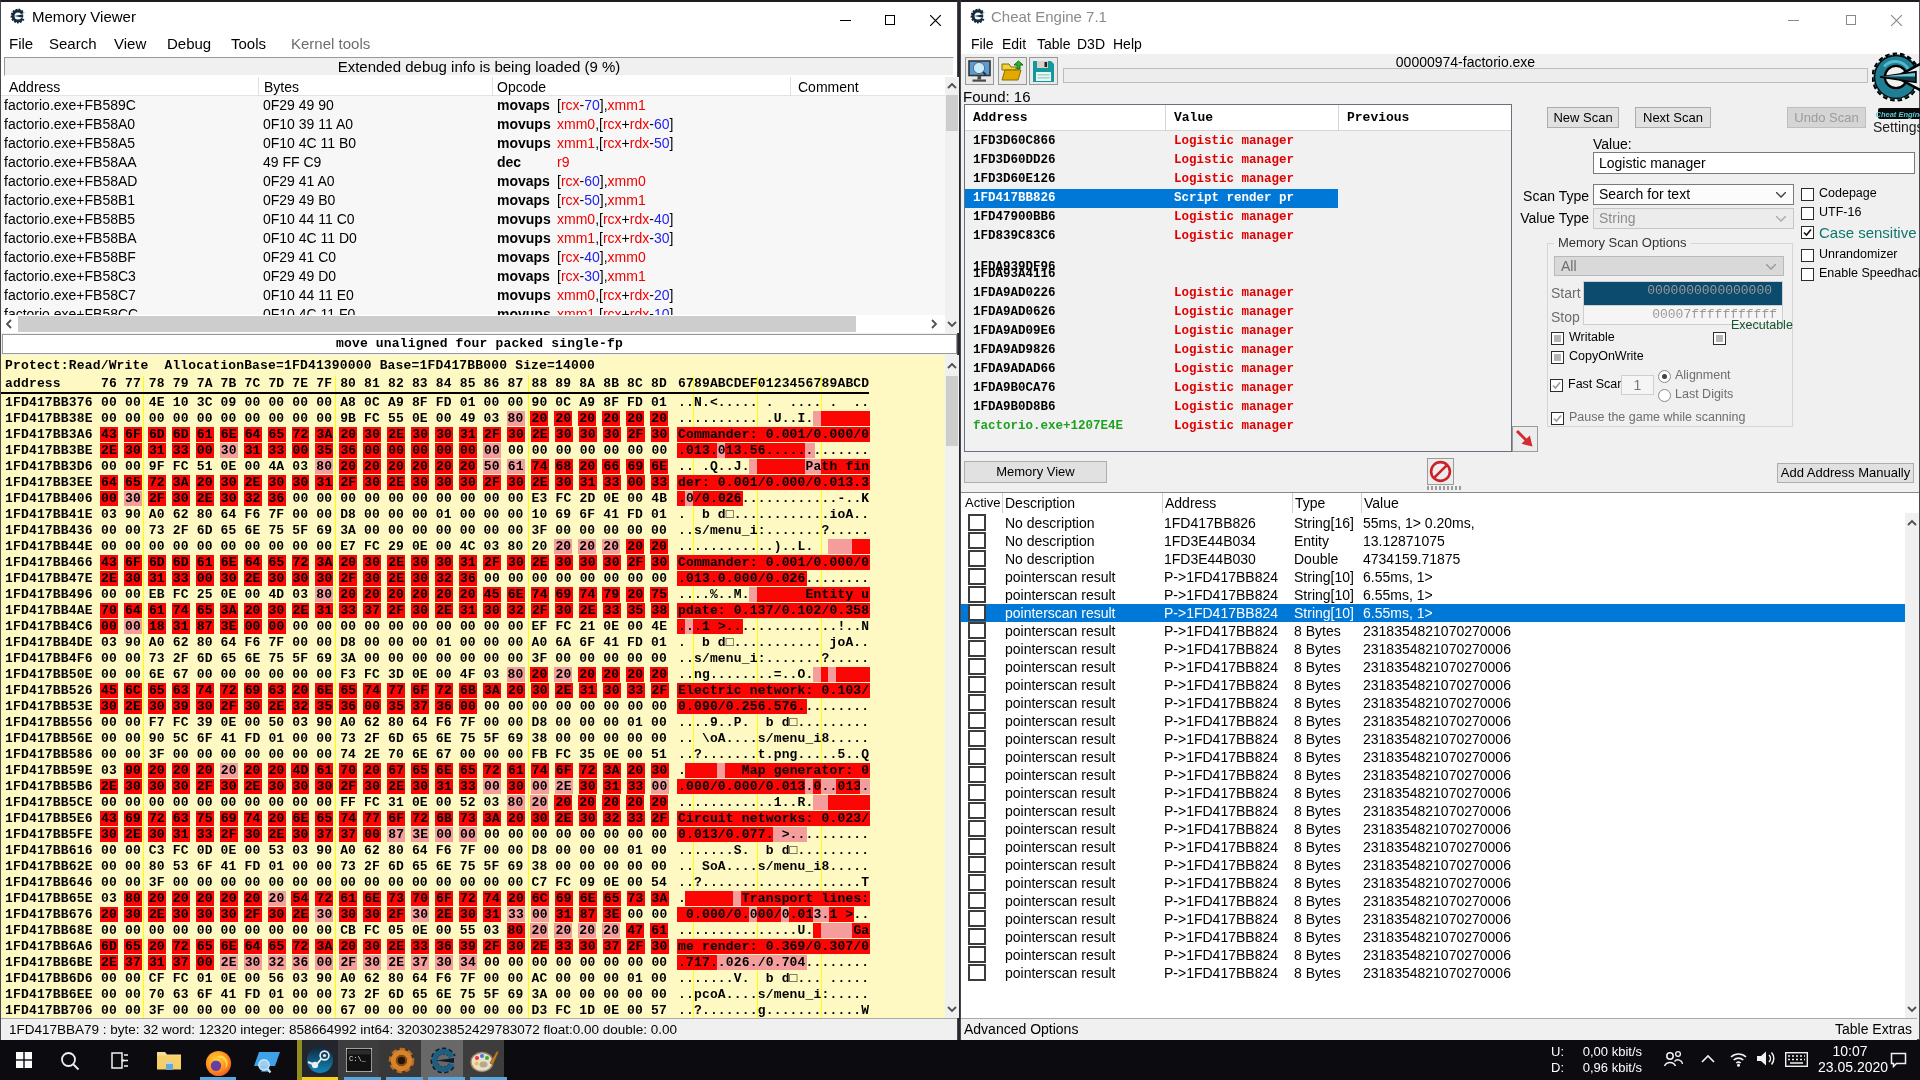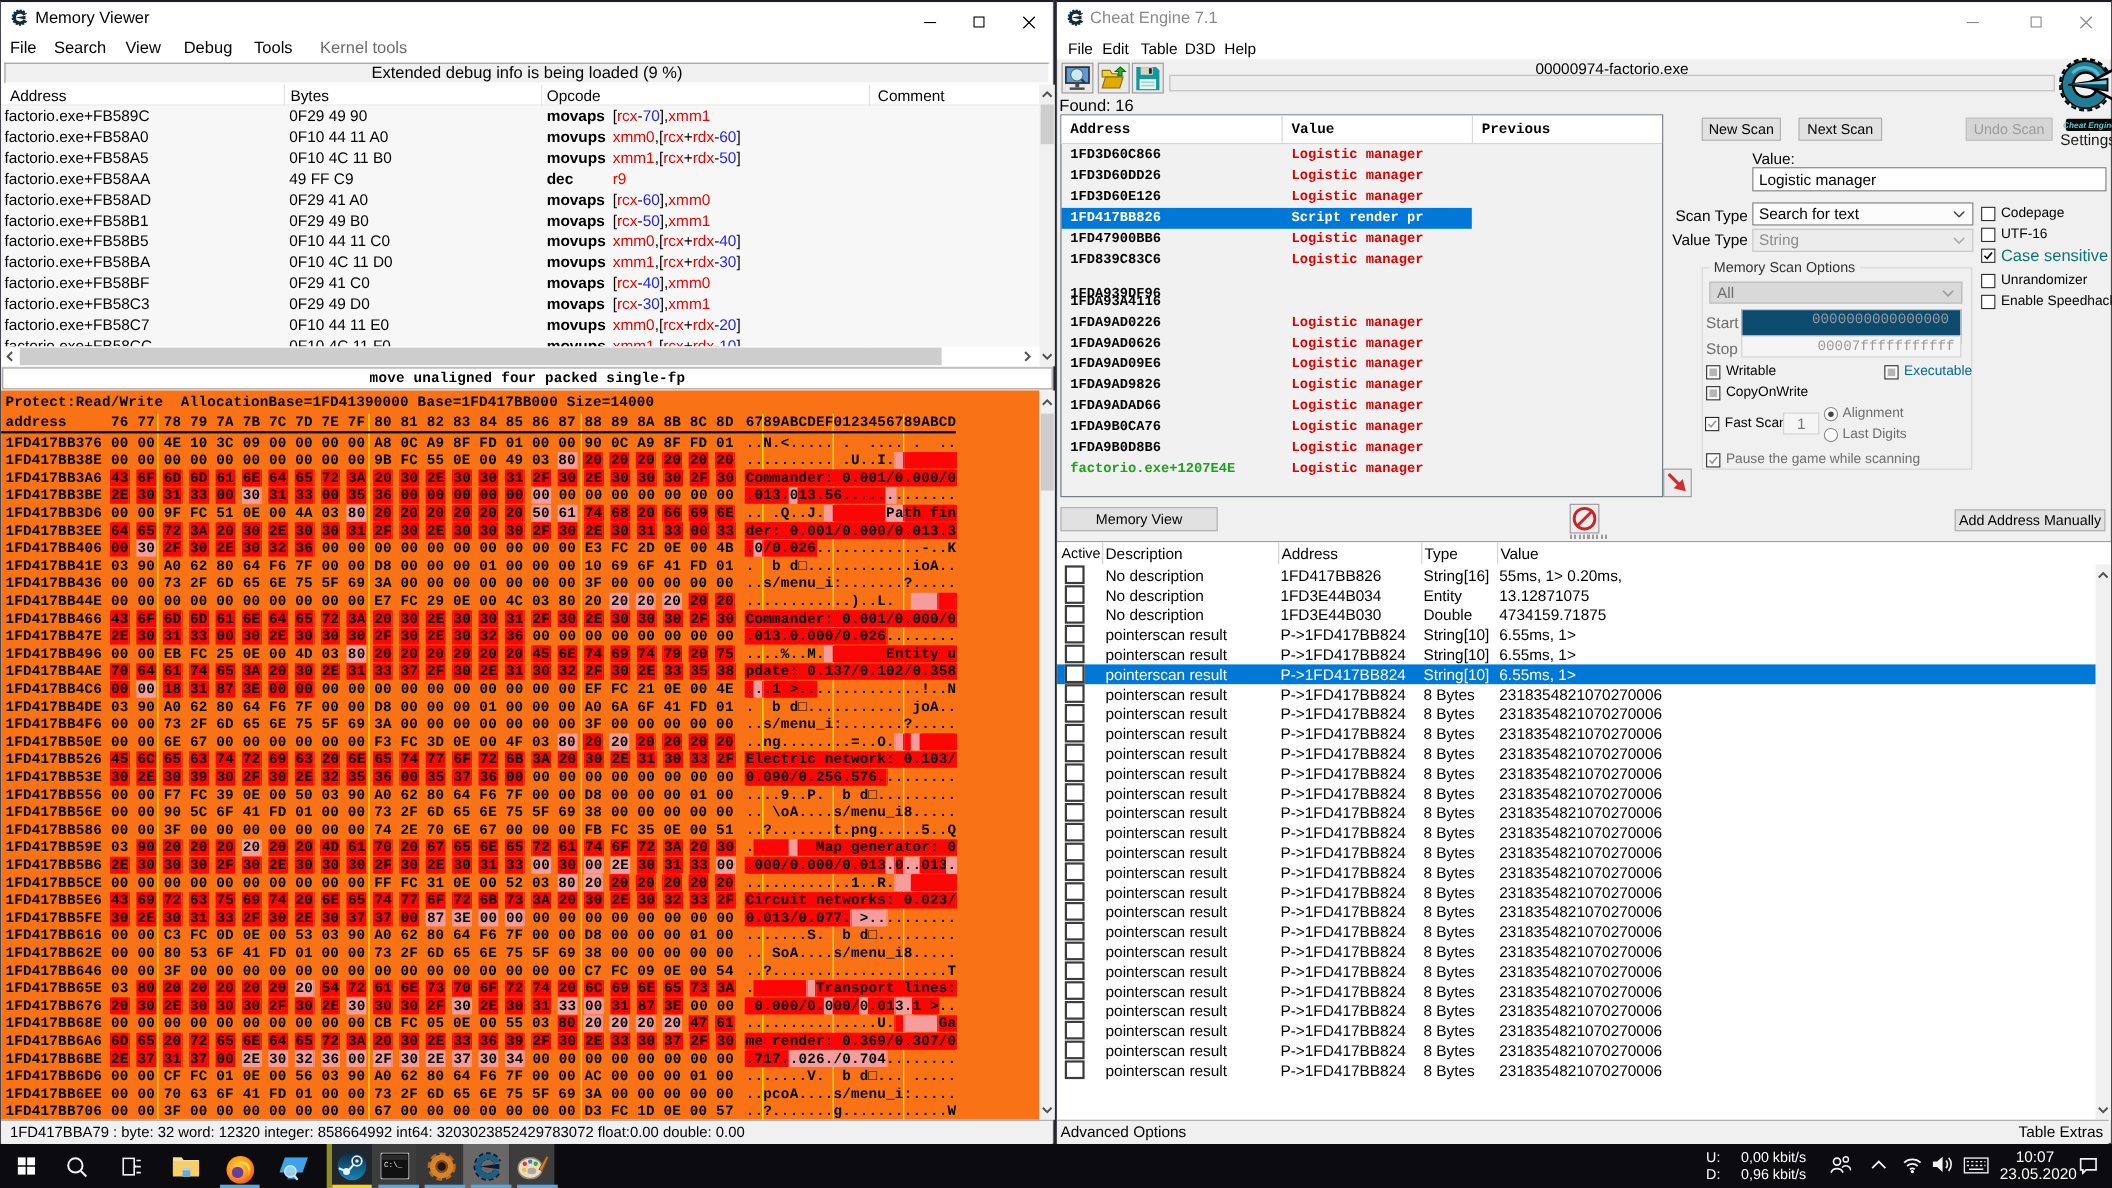--- a/index.html
+++ b/index.html
@@ -56,21 +56,21 @@
 <div class="ab" style="left:0;top:75px;width:944px;height:19px;background:#fff;border-bottom:1px solid #e3e3e3"></div>
 <div class="ab" style="left:8px;top:77px;font-size:14px">Address</div>
 <div class="ab" style="left:263px;top:77px;font-size:14px">Bytes</div>
 <div class="ab" style="left:496px;top:77px;font-size:14px">Opcode</div>
 <div class="ab" style="left:797px;top:77px;font-size:14px">Comment</div>
 <div class="ab" style="left:257px;top:75px;width:1px;height:238px;background:#e0e0e0"></div>
 <div class="ab" style="left:491px;top:75px;width:1px;height:238px;background:#e0e0e0"></div>
 <div class="ab" style="left:789px;top:75px;width:1px;height:238px;background:#e0e0e0"></div>
 <div class="ab" style="left:0;top:94px;width:944px;height:219px;background:#f7f7f7;overflow:hidden">
 <div class="dr" style="top:0px"><s class="da">factorio.exe+FB589C</s><s class="db">0F29 49 90</s><s class="dm">movaps</s><s class="do">[<s class="rg">rcx</s>-<s class="nb">70</s>],<s class="rg">xmm1</s></s></div>
-<div class="dr" style="top:19px"><s class="da">factorio.exe+FB58A0</s><s class="db">0F10 44 11 A0</s><s class="dm">movups</s><s class="do"><s class="rg">xmm0</s>,[<s class="rg">rcx</s>+<s class="rg">rdx</s>-<s class="nb">60</s>]</s></div>
+<div class="dr" style="top:19px"><s class="da">factorio.exe+FB58A0</s><s class="db">0F10 39 11 A0</s><s class="dm">movups</s><s class="do"><s class="rg">xmm0</s>,[<s class="rg">rcx</s>+<s class="rg">rdx</s>-<s class="nb">60</s>]</s></div>
 <div class="dr" style="top:38px"><s class="da">factorio.exe+FB58A5</s><s class="db">0F10 4C 11 B0</s><s class="dm">movups</s><s class="do"><s class="rg">xmm1</s>,[<s class="rg">rcx</s>+<s class="rg">rdx</s>-<s class="nb">50</s>]</s></div>
 <div class="dr" style="top:57px"><s class="da">factorio.exe+FB58AA</s><s class="db">49 FF C9</s><s class="dm">dec</s><s class="do"><s class="rg">r9</s></s></div>
 <div class="dr" style="top:76px"><s class="da">factorio.exe+FB58AD</s><s class="db">0F29 41 A0</s><s class="dm">movaps</s><s class="do">[<s class="rg">rcx</s>-<s class="nb">60</s>],<s class="rg">xmm0</s></s></div>
 <div class="dr" style="top:95px"><s class="da">factorio.exe+FB58B1</s><s class="db">0F29 49 B0</s><s class="dm">movaps</s><s class="do">[<s class="rg">rcx</s>-<s class="nb">50</s>],<s class="rg">xmm1</s></s></div>
 <div class="dr" style="top:114px"><s class="da">factorio.exe+FB58B5</s><s class="db">0F10 44 11 C0</s><s class="dm">movups</s><s class="do"><s class="rg">xmm0</s>,[<s class="rg">rcx</s>+<s class="rg">rdx</s>-<s class="nb">40</s>]</s></div>
 <div class="dr" style="top:133px"><s class="da">factorio.exe+FB58BA</s><s class="db">0F10 4C 11 D0</s><s class="dm">movups</s><s class="do"><s class="rg">xmm1</s>,[<s class="rg">rcx</s>+<s class="rg">rdx</s>-<s class="nb">30</s>]</s></div>
 <div class="dr" style="top:152px"><s class="da">factorio.exe+FB58BF</s><s class="db">0F29 41 C0</s><s class="dm">movaps</s><s class="do">[<s class="rg">rcx</s>-<s class="nb">40</s>],<s class="rg">xmm0</s></s></div>
 <div class="dr" style="top:171px"><s class="da">factorio.exe+FB58C3</s><s class="db">0F29 49 D0</s><s class="dm">movaps</s><s class="do">[<s class="rg">rcx</s>-<s class="nb">30</s>],<s class="rg">xmm1</s></s></div>
 <div class="dr" style="top:190px"><s class="da">factorio.exe+FB58C7</s><s class="db">0F10 44 11 E0</s><s class="dm">movups</s><s class="do"><s class="rg">xmm0</s>,[<s class="rg">rcx</s>+<s class="rg">rdx</s>-<s class="nb">20</s>]</s></div>
 <div class="dr" style="top:209px"><s class="da">factorio.exe+FB58CC</s><s class="db">0F10 4C 11 F0</s><s class="dm">movups</s><s class="do"><s class="rg">xmm1</s>,[<s class="rg">rcx</s>+<s class="rg">rdx</s>-<s class="nb">10</s>]</s></div>
@@ -85,21 +85,21 @@
       </svg></div>
 <div class="ab" style="left:0;top:313px;width:944px;height:18px;background:#fff"></div>
 <div class="sarr" style="left:1px;top:314px"><svg width="14" height="16" viewBox="0 0 14 16">
         <path d="M9 4 L5 8 L9 12" stroke="#505050" stroke-width="1.8" fill="none"></path>
       </svg></div>
 <div class="ab" style="left:17px;top:314px;width:838px;height:16px;background:#cdcdcd"></div>
 <div class="sarr" style="left:926px;top:314px"><svg width="14" height="16" viewBox="0 0 14 16">
         <path d="M5 4 L9 8 L5 12" stroke="#505050" stroke-width="1.8" fill="none"></path>
       </svg></div>
 <div class="ab" style="left:1px;top:332px;width:955px;height:20px;background:#fff;border:1px solid #999;font-family:'Liberation Mono',monospace;font-size:13px;letter-spacing:.17px;text-align:center;line-height:18px;color:#000;font-weight:bold">move unaligned four packed single-fp</div>
-<div class="ab" style="left:0;top:353px;width:944px;height:663px;background:#f97316;overflow:hidden">
+<div class="ab" style="left:0;top:353px;width:944px;height:663px;background:#fef9c3;overflow:hidden">
 <div class="ab" style="left:142px;top:21px;width:1px;height:642px;background:#ffff00"></div>
 <div class="ab" style="left:334px;top:21px;width:1px;height:642px;background:#ffff00"></div>
 <div class="ab" style="left:527px;top:21px;width:1px;height:642px;background:#ffff00"></div>
 <div class="ab" style="left:692px;top:21px;width:1px;height:642px;background:#ffff00"></div>
 <div class="ab" style="left:756px;top:21px;width:1px;height:642px;background:#ffff00"></div>
 <div class="ab" style="left:820px;top:21px;width:1px;height:642px;background:#ffff00"></div>
 <div class="hxr" style="top:3px"><s class="ha">Protect:Read/Write  AllocationBase=1FD41390000 Base=1FD417BB000 Size=14000</s></div>
 <div class="hxr" style="top:21px"><s class="ha">address</s><s class="hb">76 77 78 79 7A 7B 7C 7D 7E 7F 80 81 82 83 84 85 86 87 88 89 8A 8B 8C 8D</s><s class="hs">6789ABCDEF0123456789ABCD</s></div>
 <div class="ab" style="left:0;top:37px;width:868px;height:2px;background:#000"></div>
 <div class="hxr" style="top:40px"><s class="ha">1FD417BB376</s><s class="hb">00&nbsp;00&nbsp;4E&nbsp;10&nbsp;3C&nbsp;09&nbsp;00&nbsp;00&nbsp;00&nbsp;00&nbsp;A8&nbsp;0C&nbsp;A9&nbsp;8F&nbsp;FD&nbsp;01&nbsp;00&nbsp;00&nbsp;90&nbsp;0C&nbsp;A9&nbsp;8F&nbsp;FD&nbsp;01</s><s class="hs">..N.&lt;.....&nbsp;.&nbsp;&nbsp;....&nbsp;.&nbsp;&nbsp;..</s></div>
@@ -284,21 +284,21 @@
 <div class="ab mono" style="left:622px;top:279px;width:200px;height:32px;background:#0c4a6e;border:1px solid #cfcfcf;font-size:13px;line-height:18px;color:#9a9a9a;text-align:right;padding-right:10px">0000000000000000</div>
 <div class="glb" style="left:590px;top:307px">Stop</div>
 <div class="ab mono" style="left:622px;top:303px;width:200px;height:20px;background:#f5f5f5;border:1px solid #cfcfcf;font-size:13px;line-height:18px;color:#9a9a9a;text-align:right;padding-right:5px">00007fffffffffff</div>
 <div class="cb" style="left:590px;top:330px">
       <div style="position:absolute;left:2px;top:2px;width:7px;height:7px;background:#b5b5b5"></div>
     </div>
     <div class="ab" style="left:608px;top:328px;font-size:12.5px;color:#000;white-space:nowrap">Writable</div>
 <div class="cb" style="left:752px;top:330px">
       <div style="position:absolute;left:2px;top:2px;width:7px;height:7px;background:#b5b5b5"></div>
     </div>
-    <div class="ab" style="left:770px;top:328px;font-size:12.5px;color:#0369a1;white-space:nowrap">Executable</div>
+    <div class="ab" style="left:770px;top:316px;font-size:12.5px;color:#14532d;white-space:nowrap">Executable</div>
 <div class="cb" style="left:590px;top:349px">
       <div style="position:absolute;left:2px;top:2px;width:7px;height:7px;background:#b5b5b5"></div>
     </div>
     <div class="ab" style="left:608px;top:347px;font-size:12.5px;color:#000;white-space:nowrap">CopyOnWrite</div>
 <div class="cb" style="left:589px;top:377px">
       <svg width="11" height="11" style="position:absolute;left:0;top:0">
         <path d="M2 5.5 L4.5 8 L9 2.5" stroke="#9a9a9a" stroke-width="1.6" fill="none"></path>
       </svg>
     </div>
     <div class="ab" style="left:607px;top:375px;font-size:12.5px;color:#000;white-space:nowrap">Fast Scan</div>

